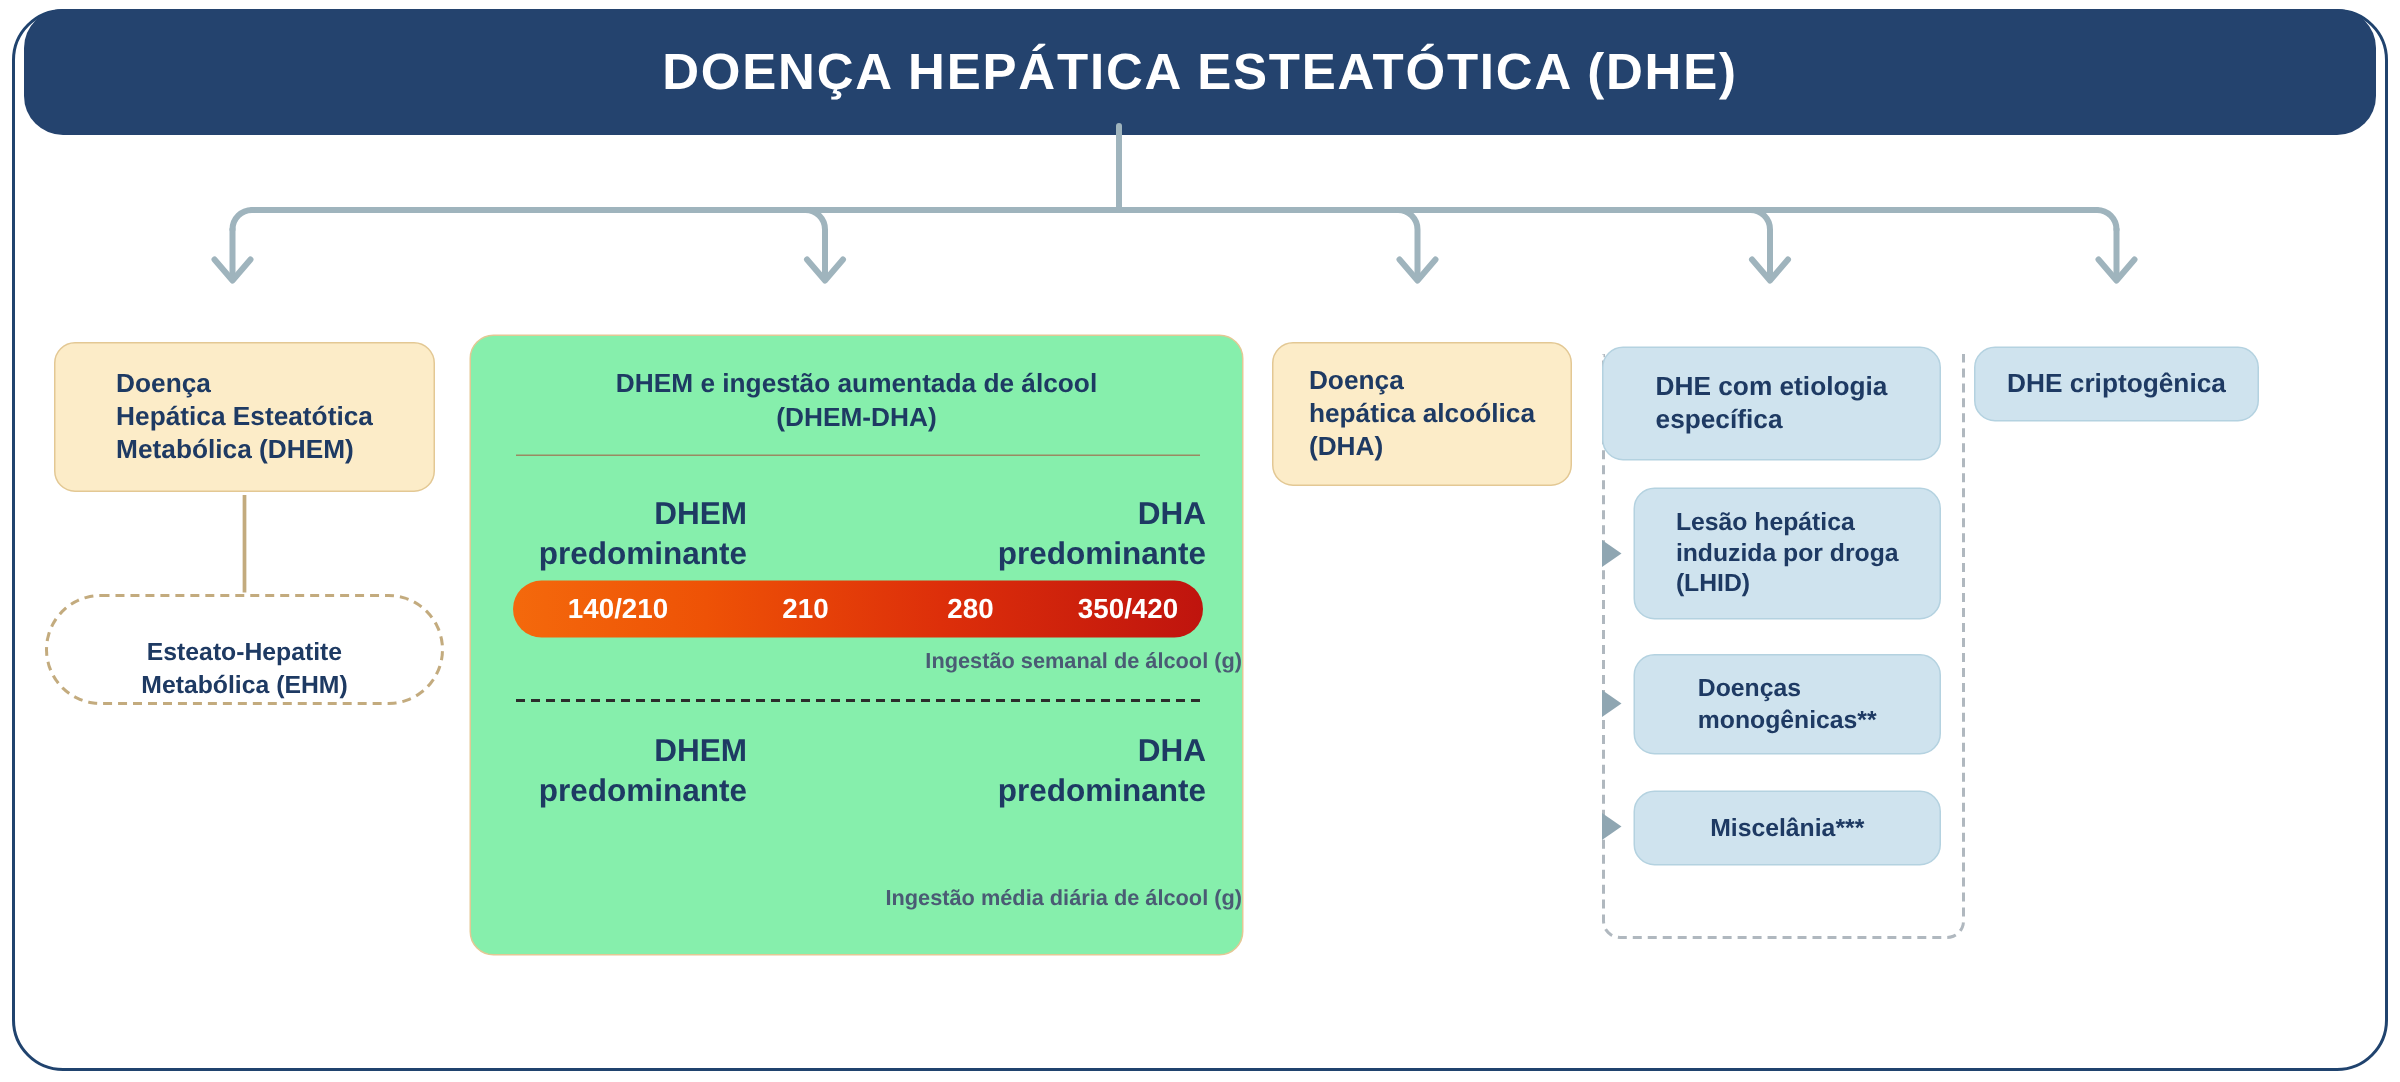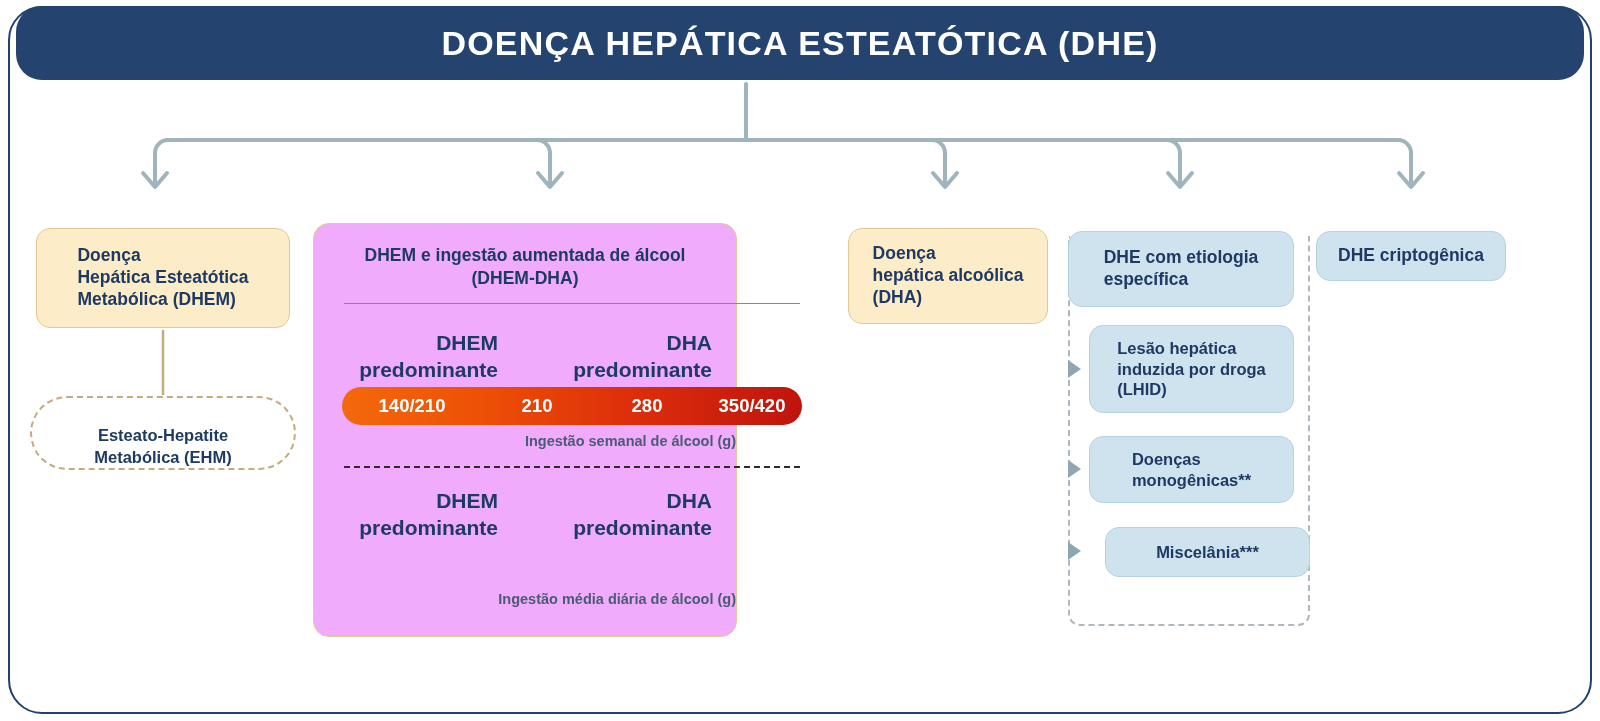--- a/index.html
+++ b/index.html
@@ -21,21 +21,21 @@
     width:1584px;height:708px;
     box-sizing:border-box;
     border:2px solid #20436e;
     border-radius:34px;
     background:#fff;
   }
   
   .header{
     position:absolute;
     left:16px;top:6px;
-    width:1568px;height:74px;
+    width:1568px;height:84px;
     box-sizing:border-box;
     background:#24436e;
     border-radius:26px;
     display:flex;align-items:center;justify-content:center;
     color:#ffffff;
     font-size:34px;
     font-weight:bold;
     letter-spacing:1.2px;
     text-transform:uppercase;
   }
@@ -71,23 +71,23 @@
     line-height:1.3;
   }
   
   .t17{font-size:17.5px;font-weight:bold;}
   .t16{font-size:16.5px;font-weight:bold;}
 
   
   .panel{
     position:absolute;
     left:313px;top:223px;
-    width:424px;height:414px;
-    box-sizing:border-box;
-    background:#f0abfc;
+    width:516px;height:414px;
+    box-sizing:border-box;
+    background:#86efac;
     border:1.5px solid #e3c894;
     border-radius:16px;
   }
   .panel-title{
     position:absolute;left:0;top:20px;width:100%;
     text-align:center;color:#1e3a63;
     font-size:17.5px;font-weight:bold;line-height:1.3;
   }
   .hr-solid{
     position:absolute;left:30px;top:79px;width:456px;height:0;
@@ -266,21 +266,21 @@
 
   <div class="tri" style="left:1068px;top:460px;"></div>
   <div class="box blue t16" style="left:1089px;top:436px;width:205px;height:67px;">
     <div>
       <span>Doenças</span><br>
       <span>monogênicas**</span>
     </div>
   </div>
 
   <div class="tri" style="left:1068px;top:542px;"></div>
-  <div class="box blue t16" style="left:1089px;top:527px;width:205px;height:50px;margin-left:16px;">
+  <div class="box blue t16" style="left:1089px;top:527px;width:205px;height:50px;">
     <div>Miscelânia***</div>
   </div>
 
   <div class="box blue t17" style="left:1316px;top:231px;width:190px;height:50px;">
     <div>DHE criptogênica</div>
   </div>
 
 </div>
 
 </body></html>

